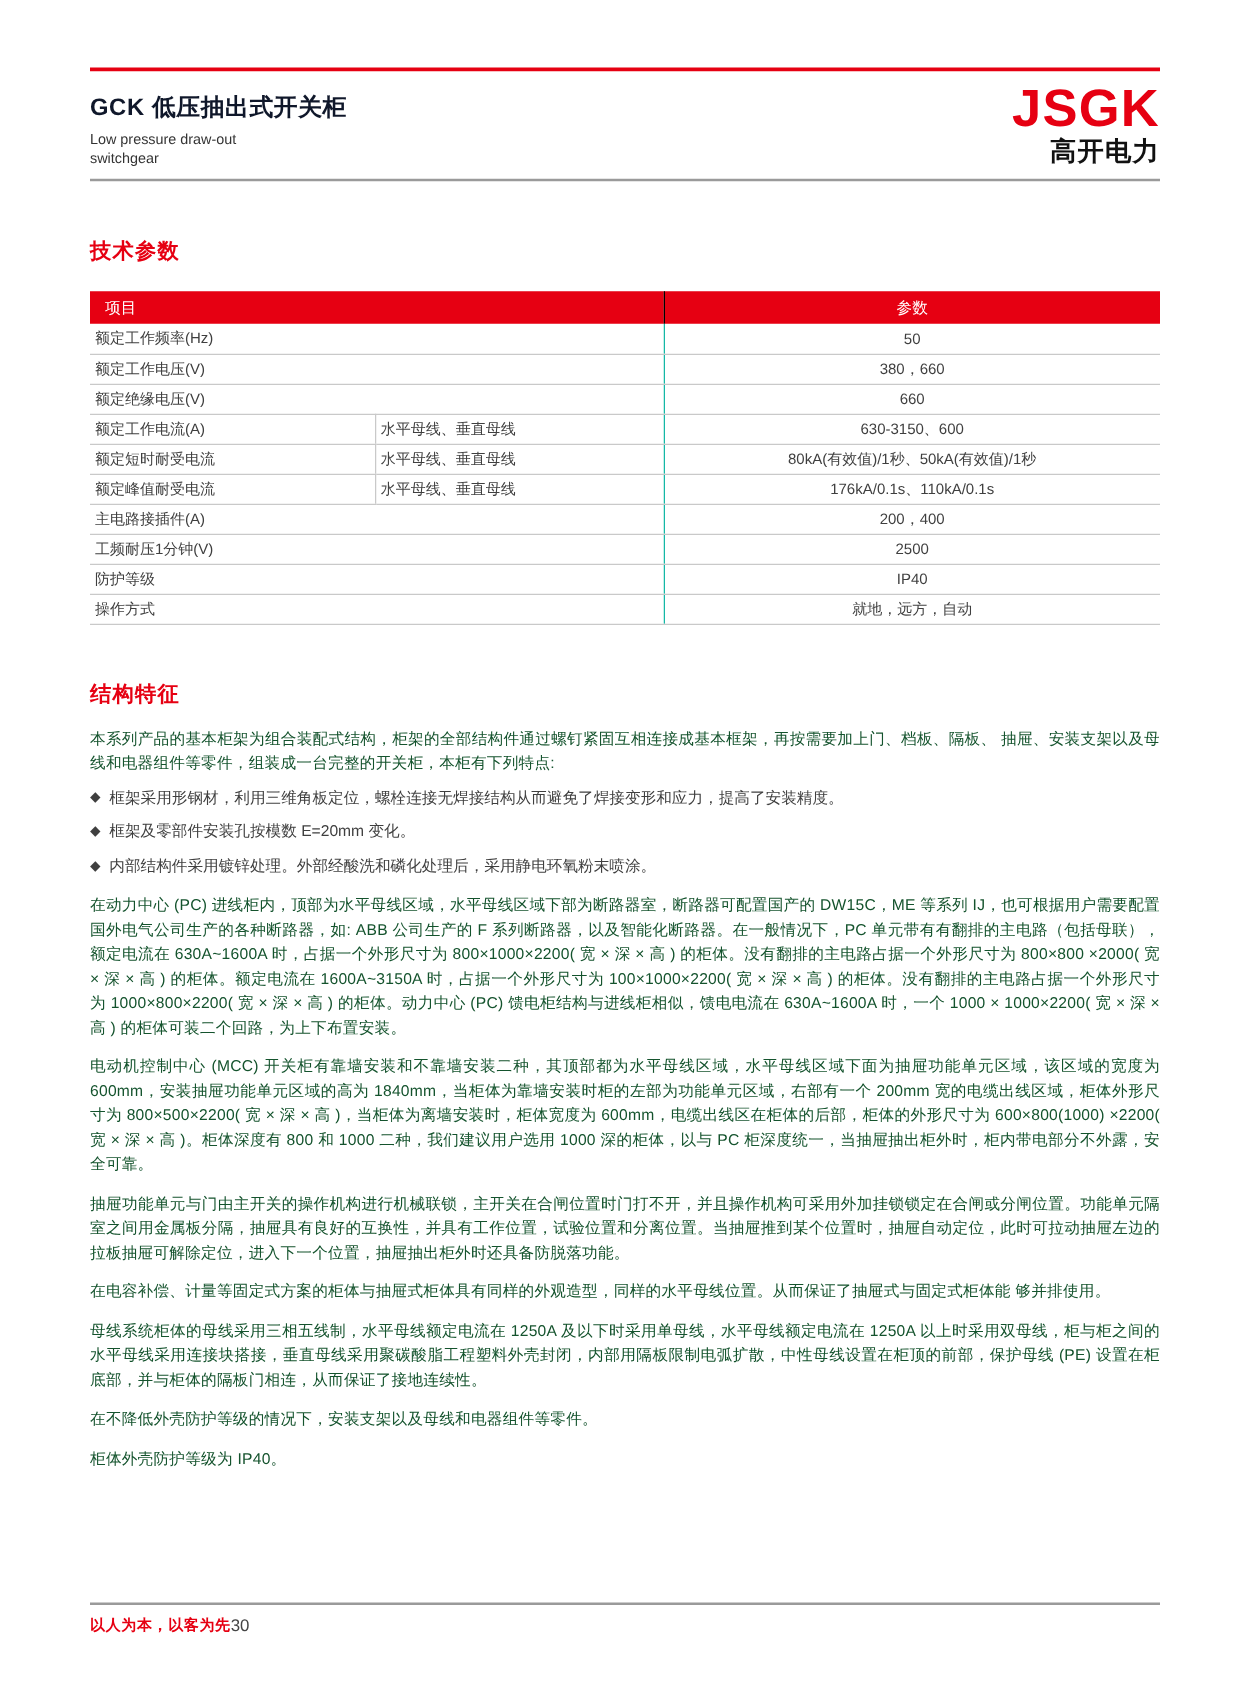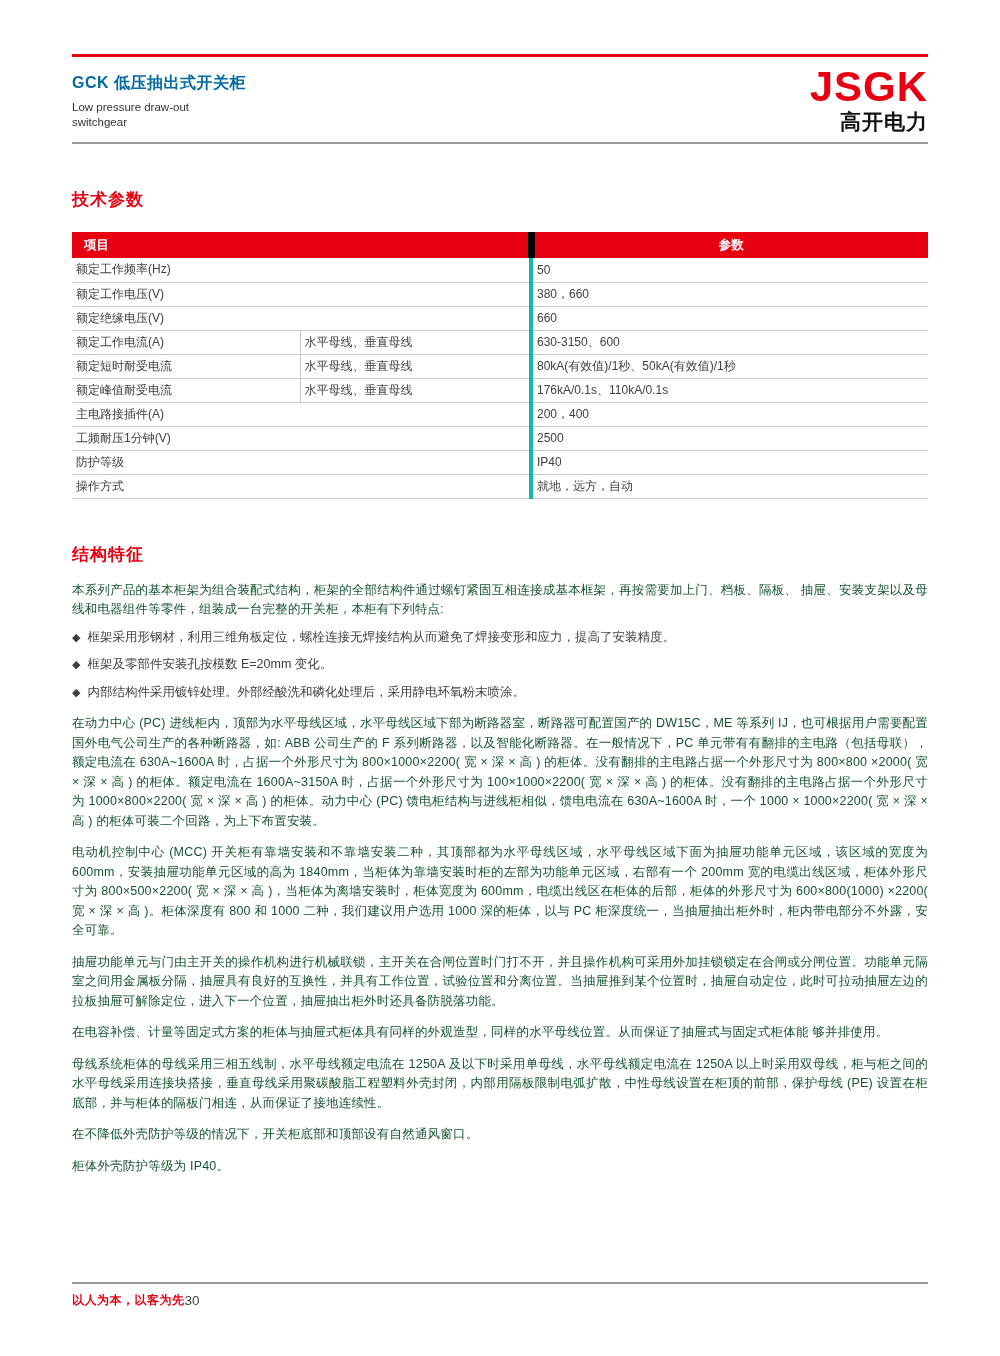--- a/index.html
+++ b/index.html
@@ -15,21 +15,21 @@
   }
   .content { padding:0 72px; }
 
   
   .top-rule { margin-top:54px; height:3px; background:#e60012; }
   .header-flex {
     display:flex; justify-content:space-between; align-items:flex-start;
     border-bottom:2px solid #9a9a9a;
     padding:9px 0 8px 0;
   }
-  .doc-title { font-size:16px; font-weight:bold; color:#0369a1; margin:7px 0 6px 0; letter-spacing:0.5px;}
+  .doc-title { font-size:19px; font-weight:bold; color:#0f172a; margin:7px 0 6px 0; letter-spacing:0.5px;}
   .doc-subtitle { font-size:11.5px; color:#333; line-height:15px; }
   .logo-block { text-align:right; }
   .logo-main { font-size:42px; line-height:42px; font-weight:800; color:#e60012; letter-spacing:1px; }
   .logo-sub  { font-size:21px; line-height:25px; font-weight:bold; color:#111; margin-top:1px; letter-spacing:1px;}
 
   
   .section-heading {
     color:#e60012; font-size:17px; font-weight:bold; letter-spacing:1px;
   }
   .heading-tech { margin-top:44px; }
@@ -40,32 +40,32 @@
     margin-top:21px;
     width:856px;
     border-collapse:collapse;
     table-layout:fixed;
     font-size:12px;
   }
   table.params col.c1 { width:228px; }
   table.params col.c2 { width:231px; }
   table.params col.c3 { width:397px; }
   table.params th {
-    background:#e60012; color:#ffffff; font-weight:bold;
+    background:#e60012; color:#ffffff; font-weight:normal;
     height:26px; font-size:12.5px;
   }
   table.params th.th-item { text-align:left; padding-left:12px; }
-  table.params th.th-param { text-align:center; border-left:7px solid #000000; }
+  table.params th.th-param { text-align:center; border-left:1px solid #000000; }
   table.params td {
     height:24px; border-bottom:1px solid #c9c9c9; color:#3f3f3f;
     padding:2px 4px;
   }
   td.cell-item { text-align:left; padding-left:12px; }
   td.cell-sub  { text-align:left; padding-left:12px; border-left:1px solid #c9c9c9; }
-  td.cell-value{ border-left:4px solid #14b8a6; }
+  td.cell-value{ text-align:center; border-left:1px solid #14b8a6; }
 
   
   .para {
     font-size:12.5px; line-height:19.5px; text-align:justify;
     margin-top:12px; color:#14532d; letter-spacing:0.2px;
   }
   .para.first { margin-top:15px; }
   .bullet-line { display:flex; margin-top:8px; font-size:12.5px; line-height:19.5px; }
   .bullet-line .marker { color:#3f3f3f; margin-right:7px; font-size:11px; line-height:19.5px; }
 
@@ -174,21 +174,21 @@
     <div class="bullet-line">
       <span class="marker">◆</span>
       <span>内部结构件采用镀锌处理。外部经酸洗和磷化处理后，采用静电环氧粉末喷涂。</span>
     </div>
 
     <p class="para">在动力中心 (PC) 进线柜内，顶部为水平母线区域，水平母线区域下部为断路器室，断路器可配置国产的 DW15C，ME 等系列 IJ，也可根据用户需要配置国外电气公司生产的各种断路器，如: ABB 公司生产的 F 系列断路器，以及智能化断路器。在一般情况下，PC 单元带有有翻排的主电路（包括母联），额定电流在 630A~1600A 时，占据一个外形尺寸为 800×1000×2200( 宽 × 深 × 高 ) 的柜体。没有翻排的主电路占据一个外形尺寸为 800×800 ×2000( 宽 × 深 × 高 ) 的柜体。额定电流在 1600A~3150A 时，占据一个外形尺寸为 100×1000×2200( 宽 × 深 × 高 ) 的柜体。没有翻排的主电路占据一个外形尺寸为 1000×800×2200( 宽 × 深 × 高 ) 的柜体。动力中心 (PC) 馈电柜结构与进线柜相似，馈电电流在 630A~1600A 时，一个 1000 × 1000×2200( 宽 × 深 × 高 ) 的柜体可装二个回路，为上下布置安装。</p>
     <p class="para">电动机控制中心 (MCC) 开关柜有靠墙安装和不靠墙安装二种，其顶部都为水平母线区域，水平母线区域下面为抽屉功能单元区域，该区域的宽度为 600mm，安装抽屉功能单元区域的高为 1840mm，当柜体为靠墙安装时柜的左部为功能单元区域，右部有一个 200mm 宽的电缆出线区域，柜体外形尺寸为 800×500×2200( 宽 × 深 × 高 )，当柜体为离墙安装时，柜体宽度为 600mm，电缆出线区在柜体的后部，柜体的外形尺寸为 600×800(1000) ×2200( 宽 × 深 × 高 )。柜体深度有 800 和 1000 二种，我们建议用户选用 1000 深的柜体，以与 PC 柜深度统一，当抽屉抽出柜外时，柜内带电部分不外露，安全可靠。</p>
     <p class="para">抽屉功能单元与门由主开关的操作机构进行机械联锁，主开关在合闸位置时门打不开，并且操作机构可采用外加挂锁锁定在合闸或分闸位置。功能单元隔室之间用金属板分隔，抽屉具有良好的互换性，并具有工作位置，试验位置和分离位置。当抽屉推到某个位置时，抽屉自动定位，此时可拉动抽屉左边的拉板抽屉可解除定位，进入下一个位置，抽屉抽出柜外时还具备防脱落功能。</p>
     <p class="para">在电容补偿、计量等固定式方案的柜体与抽屉式柜体具有同样的外观造型，同样的水平母线位置。从而保证了抽屉式与固定式柜体能 够并排使用。</p>
     <p class="para">母线系统柜体的母线采用三相五线制，水平母线额定电流在 1250A 及以下时采用单母线，水平母线额定电流在 1250A 以上时采用双母线，柜与柜之间的水平母线采用连接块搭接，垂直母线采用聚碳酸脂工程塑料外壳封闭，内部用隔板限制电弧扩散，中性母线设置在柜顶的前部，保护母线 (PE) 设置在柜底部，并与柜体的隔板门相连，从而保证了接地连续性。</p>
-    <p class="para">在不降低外壳防护等级的情况下，开关柜底部和顶部设有自然通风窗口。</p>
+    <p class="para">在不降低外壳防护等级的情况下，安装支架以及母线和电器组件等零件。</p>
     <p class="para">柜体外壳防护等级为 IP40。</p>
 
   </div>
 
   <div class="footer">
     <span class="footer-slogan">以人为本，以客为先</span>
     <span class="footer-page">30</span>
   </div>
 </div>
 

